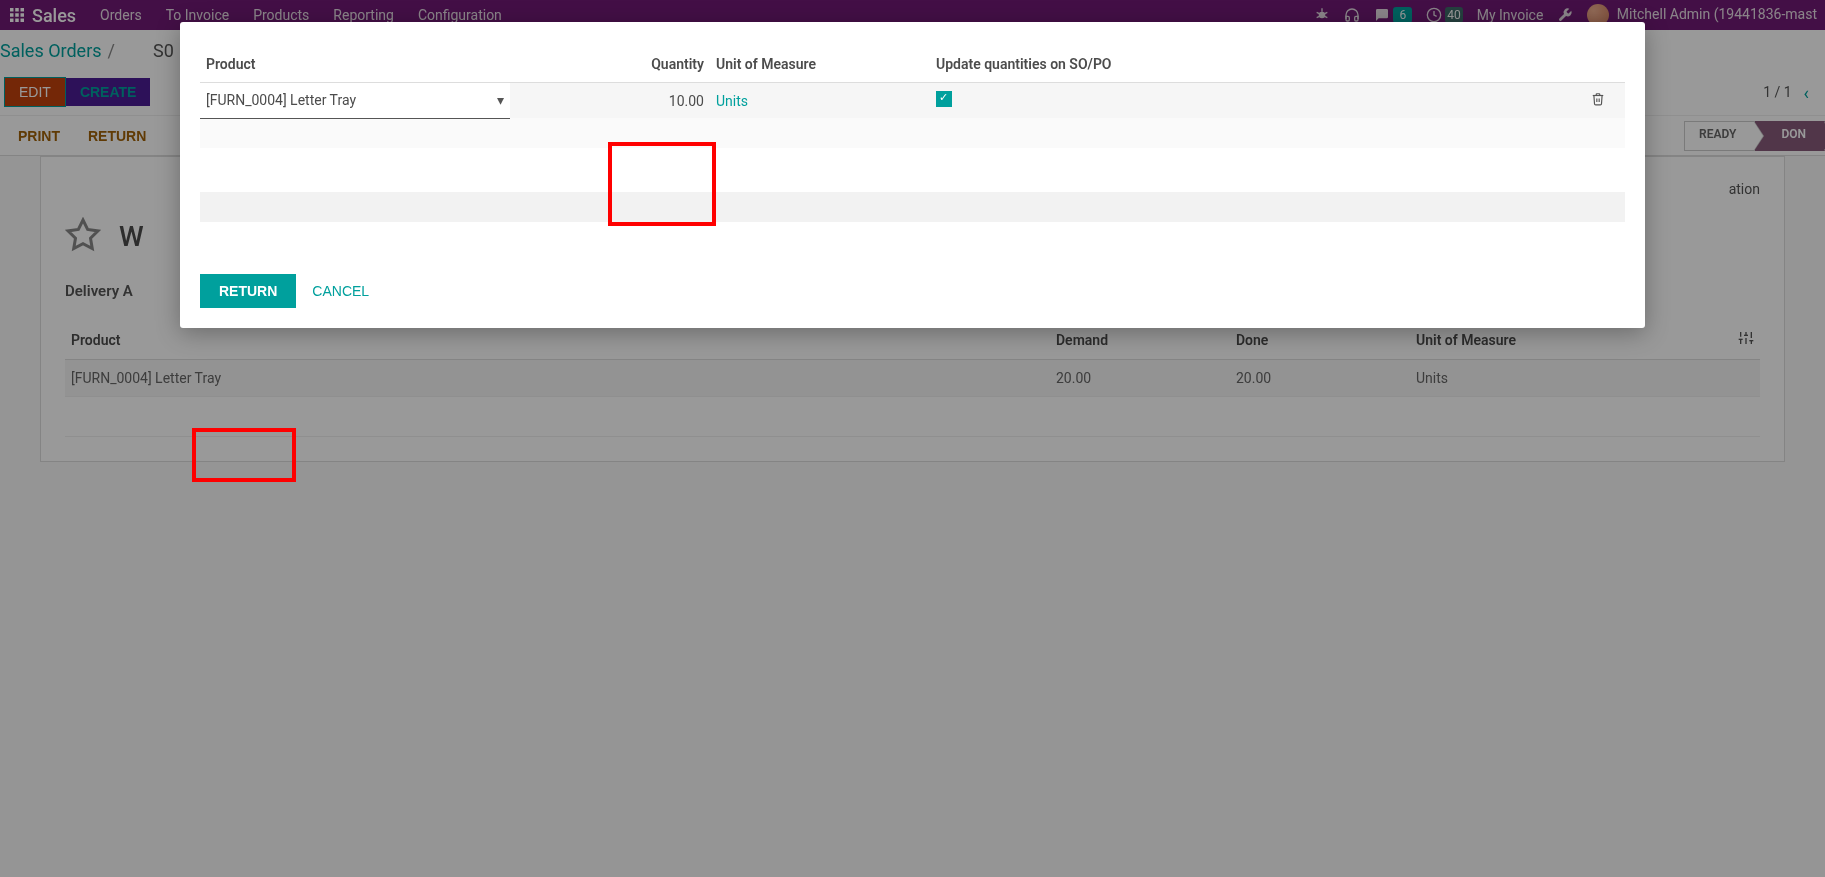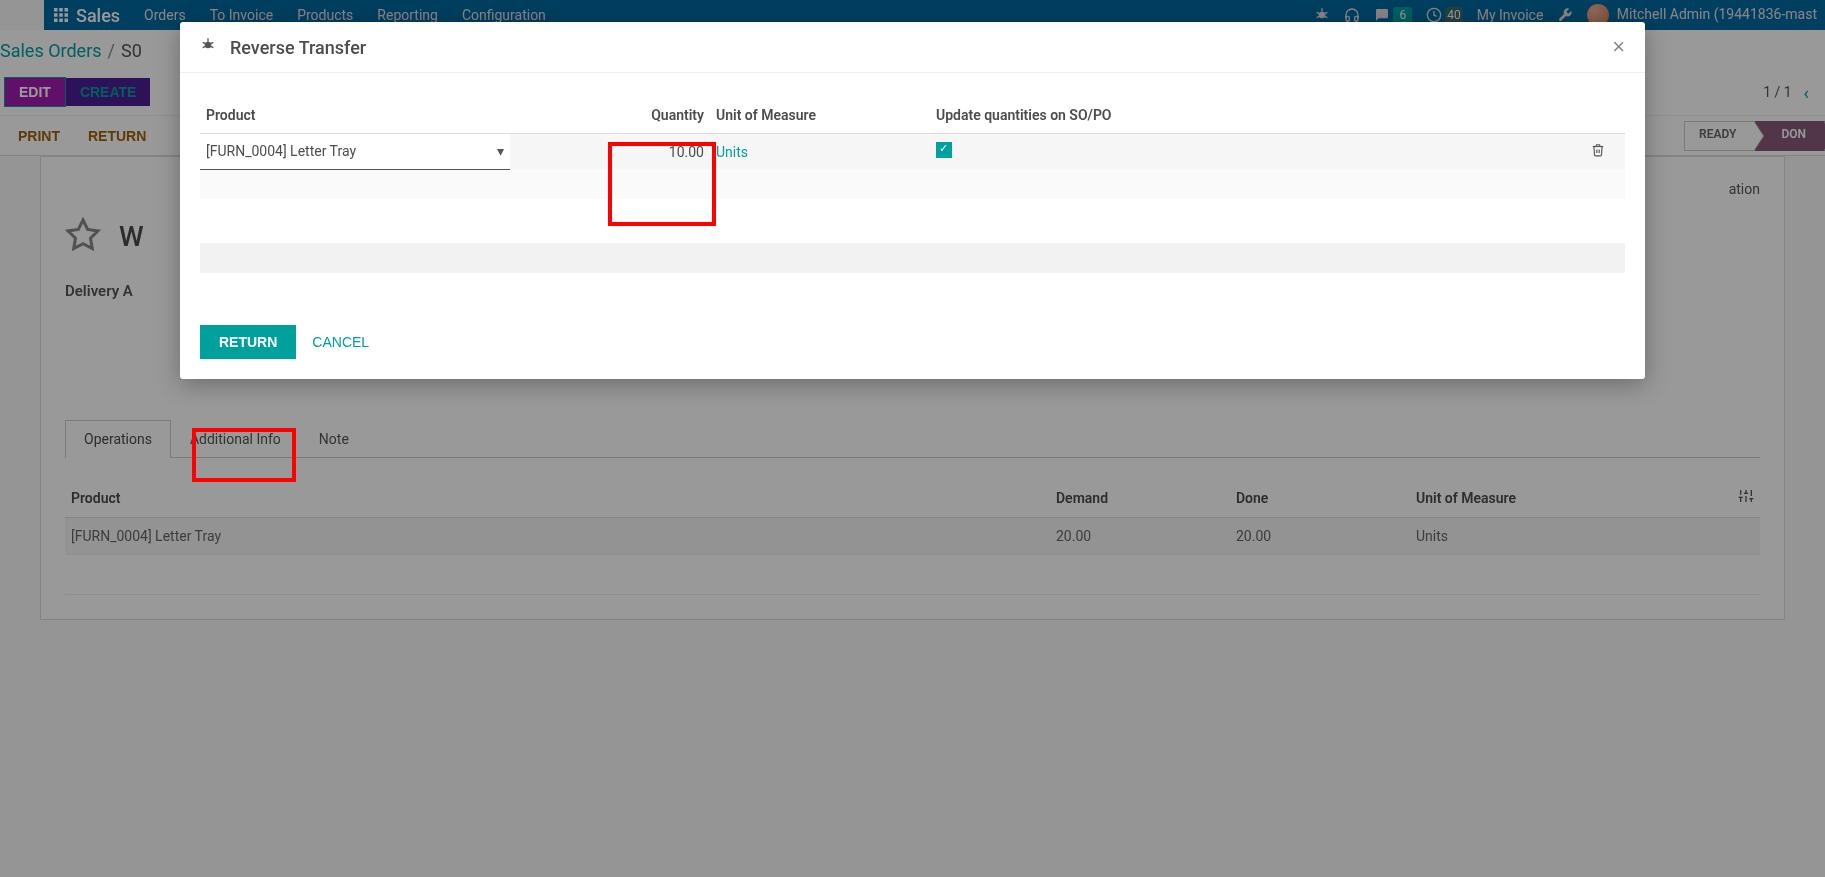--- a/index.html
+++ b/index.html
@@ -1,39 +1,39 @@
 <!DOCTYPE html>
 <html><head>
 <meta charset="utf-8">
 <style>
 * { box-sizing: border-box; margin: 0; padding: 0; }
 body { font-family: -apple-system, BlinkMacSystemFont, "Segoe UI", Roboto, sans-serif; font-size: 14px; color: #4c4c4c; background: #f9f9f9; width: 1825px; height: 877px; overflow: hidden; position: relative; }
 
 
 .topnav { background: #5f4b66; background: #714B67; height: 30px; display: flex; align-items: center; padding: 0 8px; color: #ddd; font-size: 14px; }
-.topnav { background: #0369a1; margin-left: 44px; }
+.topnav { background: #701a75; }
 .topnav-left { display: flex; align-items: center; gap: 24px; }
 .apps-icon { width: 18px; height: 18px; display: inline-flex; align-items: center; justify-content: center; margin-right: 6px; }
 .apps-icon svg { fill: #fff; }
 .brand { color: #fff; font-size: 18px; font-weight: 500; display: flex; align-items: center; }
 .nav-item { color: #e6dde4; font-size: 14px; cursor: pointer; }
 .topnav-right { margin-left: auto; display: flex; align-items: center; gap: 14px; }
 .topnav-icon { color: #e6dde4; display: inline-flex; align-items: center; }
 .badge-msg { background: #00a09d; color: #fff; font-size: 12px; border-radius: 3px; padding: 1px 6px; margin-left: 3px; }
 .badge-dark { background: #3e6b69; color: #fff; font-size: 12px; border-radius: 3px; padding: 1px 2px; margin-left: 3px; }
 .avatar { width: 22px; height: 22px; border-radius: 50%; background: radial-gradient(circle at 30% 30%, #f0b090, #d48060); display: inline-block; margin-right: 4px; vertical-align: middle; }
 
 
 .controlbar { background: #fff; border-bottom: 1px solid #ddd; }
 .breadcrumb-row { padding: 10px 16px 8px 0; display: flex; align-items: center; }
 .breadcrumb-row a { color: #00a09d; text-decoration: none; font-size: 18px; }
 .breadcrumb-row span.sep { color: #888; padding: 0 6px; font-size: 18px; }
-.breadcrumb-row span.current { color: #555; font-size: 18px; }
+.breadcrumb-row span.current { color: #555; font-size: 18px; margin-left: 32px; }
 .btn-row { padding: 0 0 0 4px; display: flex; align-items: center; height: 46px; }
-.btn-primary { background: #a21caf; color: #fff; border: 1px solid #00a09d; padding: 6px 14px; font-size: 14px; font-weight: 700; cursor: pointer; text-transform: uppercase; }
+.btn-primary { background: #c2410c; color: #fff; border: 1px solid #00a09d; padding: 6px 14px; font-size: 14px; font-weight: 400; cursor: pointer; text-transform: uppercase; }
 .btn-secondary { background: #4c1d95; color: #00a09d; border: none; padding: 6px 14px; font-size: 14px; font-weight: 600; cursor: pointer; text-transform: uppercase; }
 .pager { margin-left: auto; display: flex; align-items: center; color: #555; padding-right: 12px; gap: 8px; }
 .pager-arrow { color: #00a09d; cursor: pointer; font-size: 18px; padding: 0 4px; }
 
 .secondary-row { padding: 0 0 0 4px; display: flex; align-items: center; height: 40px; border-top: 1px solid #eee; }
 .btn-link-action { background: none; border: none; color: #a16207; font-weight: 600; text-transform: uppercase; font-size: 14px; padding: 6px 14px; cursor: pointer; }
 
 
 .status-track { margin-left: auto; display: flex; align-items: stretch; height: 30px; }
 .status-step { position: relative; padding: 5px 18px 5px 26px; font-size: 12px; font-weight: 600; color: #666; background: #fff; border: 1px solid #ccc; border-left: none; }
@@ -201,25 +201,20 @@
   <div class="sheet-title-row">
     <span class="star-icon">
       <svg width="36" height="36" viewBox="0 0 24 24" fill="none" stroke="#888" stroke-width="2">
           <polygon points="12 2 15.09 8.26 22 9.27 17 14.14 18.18 21.02 12 17.77 5.82 21.02 7 14.14 2 9.27 8.91 8.26 12 2"></polygon>
         </svg>
     </span>
     <span class="sheet-title">W</span>
   </div>
   <div class="form-field-row">Delivery A</div>
 
-  <div class="tabs">
-    <div class="tab active">Operations</div>
-    <div class="tab">Additional Info</div>
-    <div class="tab">Note</div>
-  </div>
 
   <table class="data-table">
     <thead>
       <tr>
         <th>Product</th>
         <th class="num" style="width:180px">Demand</th>
         <th class="num" style="width:180px">Done</th>
         <th style="width:320px">Unit of Measure</th>
         <th class="settings-col">
           <svg width="16" height="16" viewBox="0 0 24 24" fill="none" stroke="#555" stroke-width="2">
@@ -247,34 +242,20 @@
       <tr>
           <td colspan="5" style="height:40px;background:#fff;"></td>
         </tr>
     </tbody>
   </table>
 </div>
 
 <div class="overlay"></div>
 
 <div class="modal">
-  <div class="modal-header">
-    <span class="bug">
-      <svg width="16" height="16" viewBox="0 0 24 24" fill="#555">
-          <circle cx="12" cy="12" r="5"></circle>
-          <line x1="12" y1="2" x2="12" y2="7" stroke="#555" stroke-width="2"></line>
-          <line x1="4" y1="8" x2="8" y2="10" stroke="#555" stroke-width="2"></line>
-          <line x1="20" y1="8" x2="16" y2="10" stroke="#555" stroke-width="2"></line>
-          <line x1="4" y1="16" x2="8" y2="14" stroke="#555" stroke-width="2"></line>
-          <line x1="20" y1="16" x2="16" y2="14" stroke="#555" stroke-width="2"></line>
-        </svg>
-    </span>
-    <span class="modal-title">Reverse Transfer</span>
-    <button class="modal-close">×</button>
-  </div>
   <div class="modal-body">
     <table class="modal-table">
       <thead>
         <tr>
           <th style="width:310px">Product</th>
           <th class="num" style="width:200px">Quantity</th>
           <th style="width:220px">Unit of Measure</th>
           <th>Update quantities on SO/PO</th>
           <th style="width:40px"></th>
         </tr>

